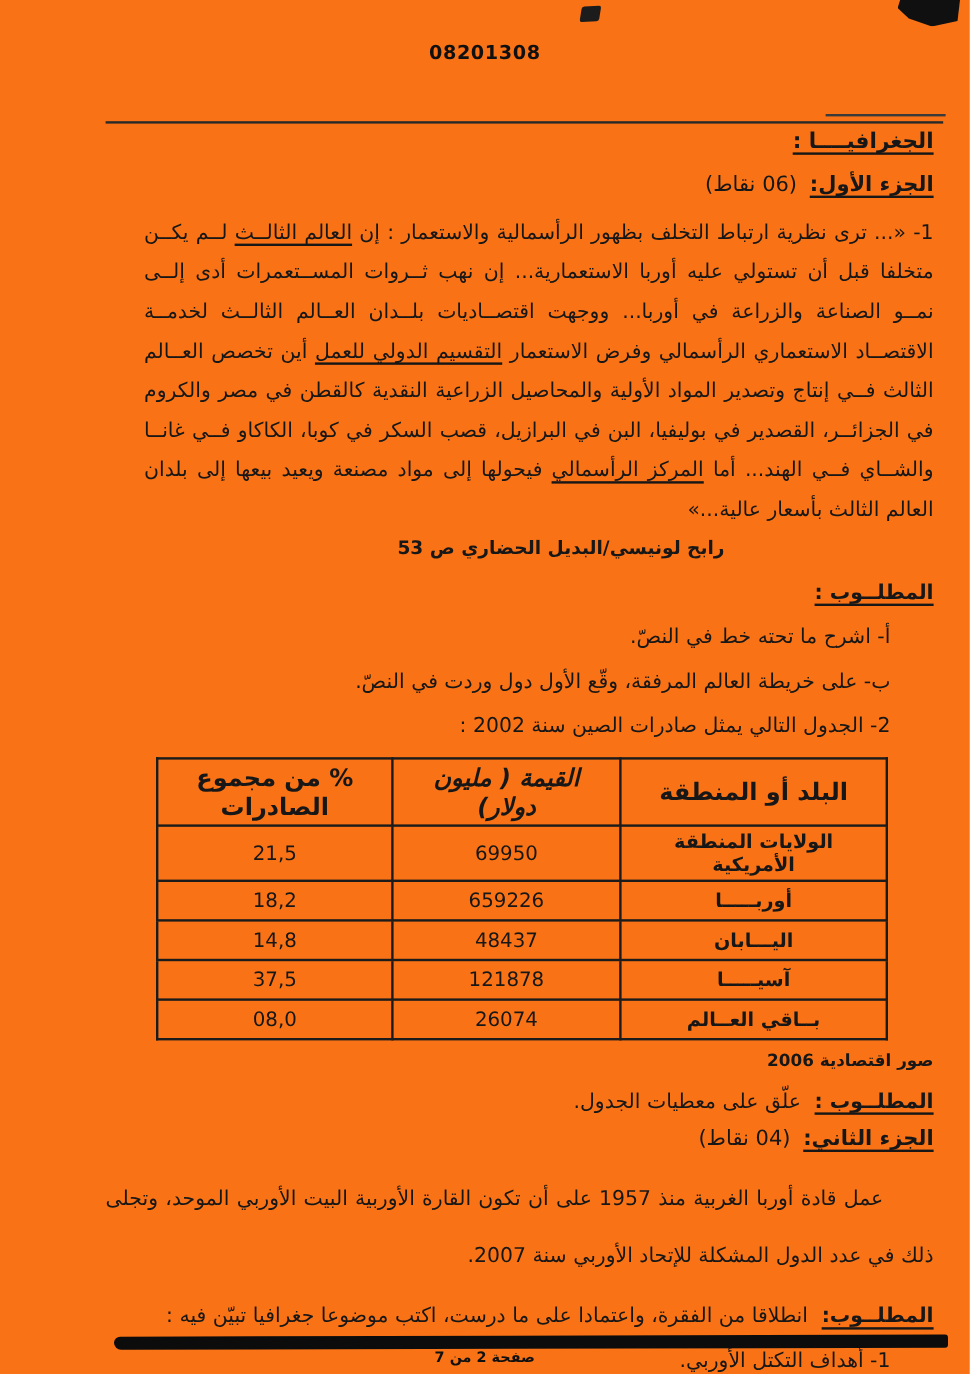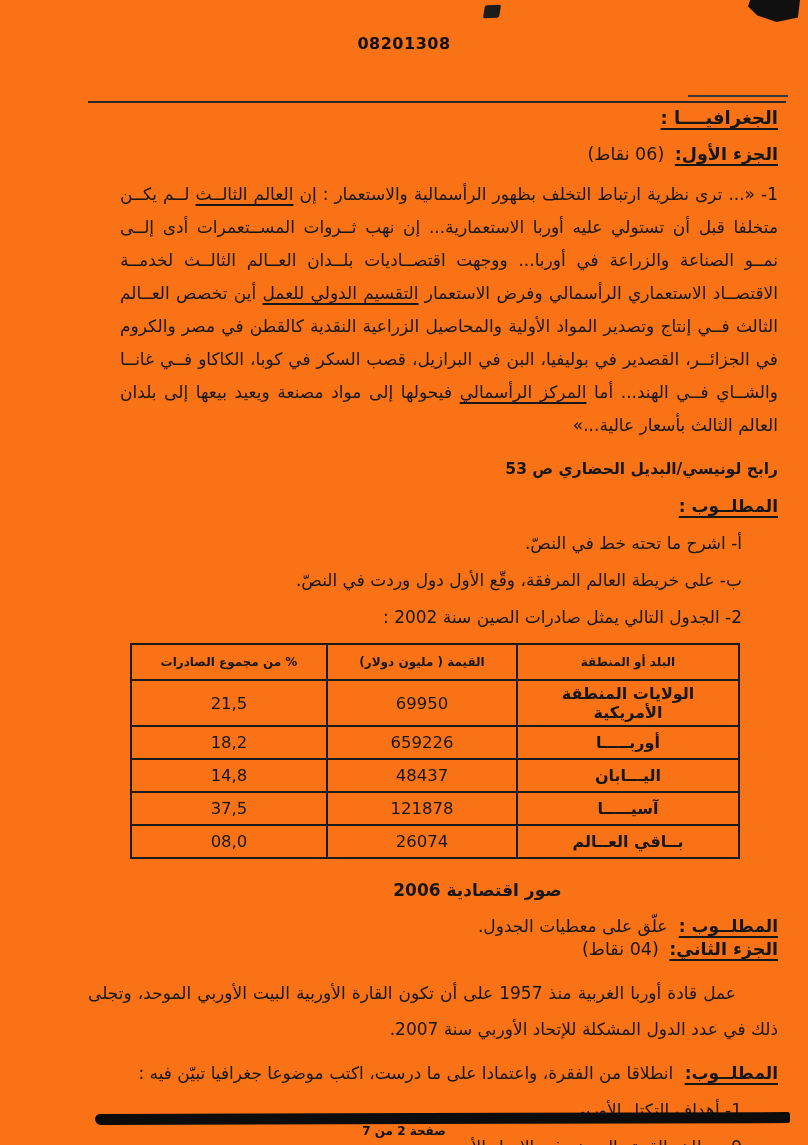--- a/index.html
+++ b/index.html
@@ -47,51 +47,51 @@
     text-decoration: underline;
     text-underline-offset: 4px;
     text-decoration-thickness: 1.5px;
   }
   .h-pts { font-weight: normal; margin-right: 5px; }
 
   .sec-title  { font-size: 18px; line-height: 26px; }
   .part-title { margin-top: 10px; font-size: 17.5px; line-height: 26px; }
 
   .quote {
-    margin: 11px 0 16px 0;
+    margin: 11px 0 4px 0;
     text-align: justify;
     line-height: 33px;
   }
   .uline { text-decoration: underline; text-underline-offset: 4px; text-decoration-thickness: 1.5px; }
 
   .source-line {
-    margin-top: 1px; text-align: right; padding-left: 37px;
+    margin-top: 1px; text-align: center; padding-left: 37px;
     font-size: 15.5px; font-weight: bold; white-space: nowrap; line-height: 22px;
   }
 
   .req-line { margin-top: 13px; line-height: 26px; }
   .req-text { margin-right: 6px; }
   .req-item { margin-top: 11px; line-height: 26px; }
   .indent1 { padding-right: 36px; }
 
   .data-table { border-collapse: collapse; margin: 13px 38px 0 0; direction: rtl; }
   .data-table th, .data-table td { border: 2px solid #1b1b1b; padding: 3px 8px; text-align: center; }
-  .data-table th { font-weight: bold; font-size: 12px; height: 36px; }
+  .data-table th { font-weight: bold; font-size: 20px; height: 36px; }
   .data-table th:nth-child(1) { width: 222px; }
-  .data-table th:nth-child(2) { width: 190px; }
+  .data-table th:nth-child(2) { width: 190px; font-style: italic; }
   .data-table th:nth-child(3) { width: 196px; }
   .cell-country { font-weight: bold; font-size: 16px; height: 33px; }
   .cell-num { font-size: 16.5px; height: 33px; }
 
-  .table-source { margin-top: 21px; text-align: center; padding-left: 57px; font-weight: bold; font-size: 17px; }
+  .table-source { margin-top: 9px; text-align: right; padding-left: 57px; font-weight: bold; font-size: 14px; }
 
   .para {
     margin: 13px 0 0 0;
     text-align: justify;
-    line-height: 36px;
+    line-height: 48px;
     text-indent: 42px;
   }
 
   .page-footer {
     position: absolute; bottom: 0; left: 0; right: 0; height: 21px;
     text-align: center; font-weight: bold; font-size: 12px; color: #101010;
   }
 </style>
 </head>
 <body>

